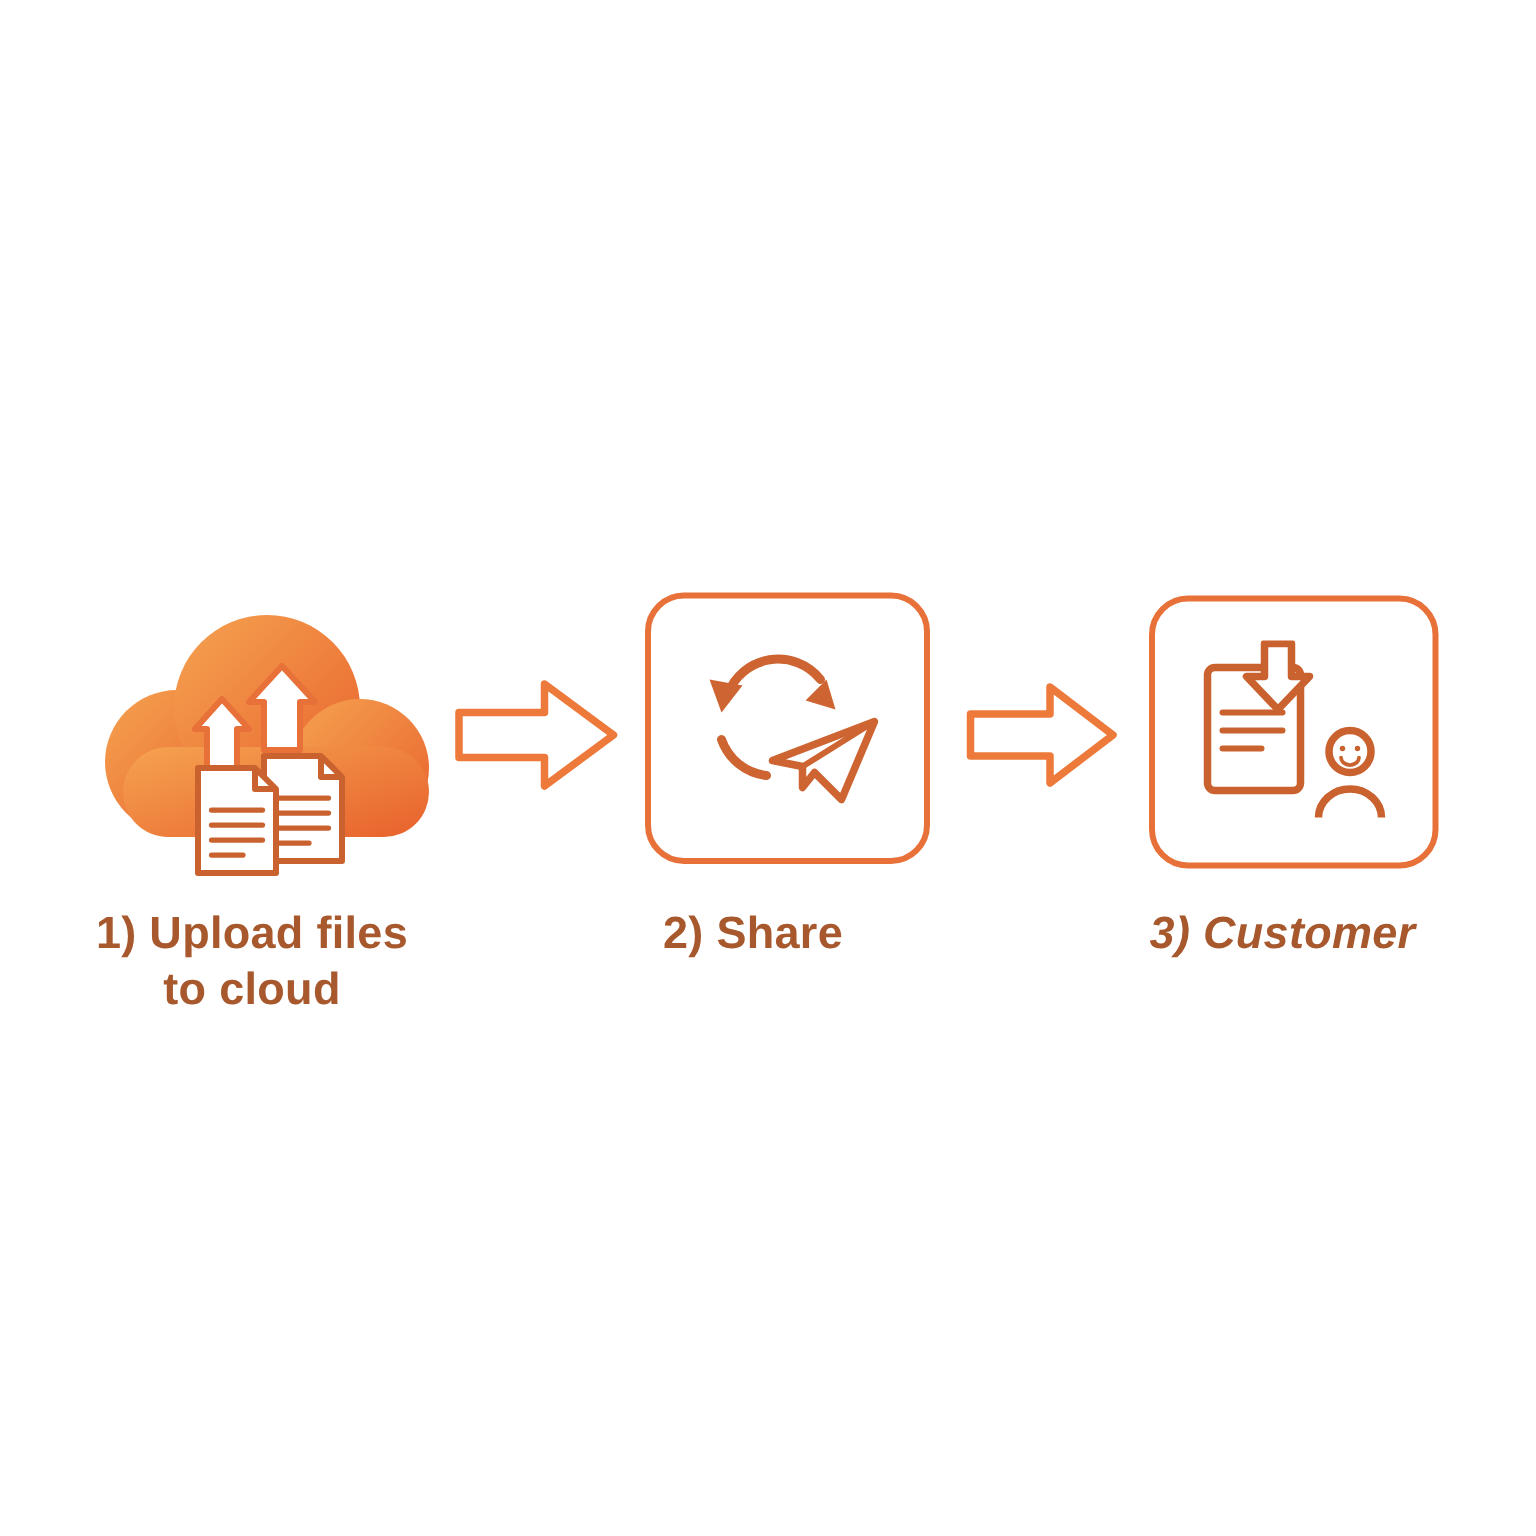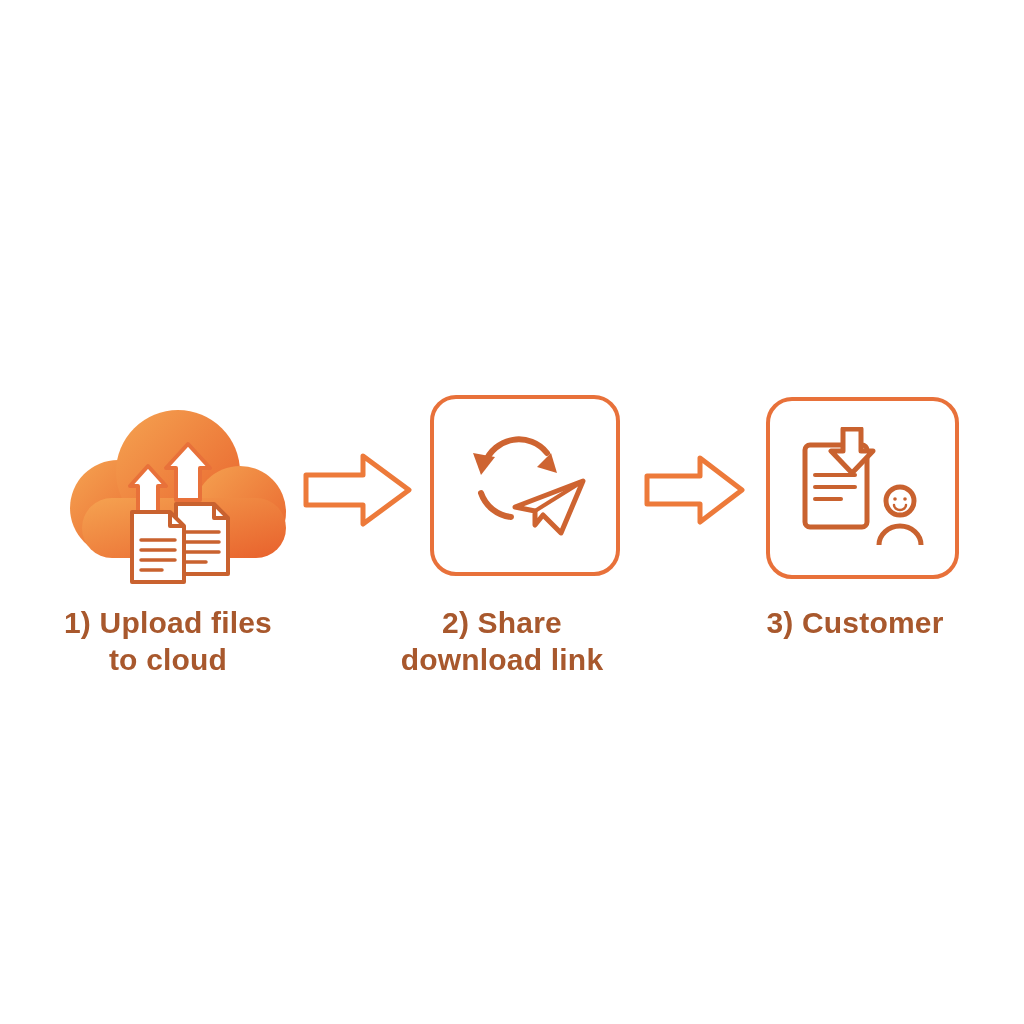--- a/index.html
+++ b/index.html
@@ -26,21 +26,21 @@
     width:340px;
     text-align:center;
     color:#A8582D;
     font-weight:bold;
     font-size:30px;
     line-height:37px;
     letter-spacing:0.2px;
   }
   .lbl-1{left:-2px;top:604px;}
   .lbl-2{left:332px;top:604px;}
-  .lbl-3{left:685px;top:604px;}
+  .lbl-3{left:685px;top:604px;font-style:italic;}
   .box-2{left:430px;top:395px;width:190px;height:181px;}
   .box-3{left:766px;top:397px;width:193px;height:182px;}
   .cloud-wrap{left:56px;top:396px;width:242px;height:192px;}
   .conn-1{left:303px;top:451px;width:110px;height:78px;}
   .conn-2{left:644px;top:453px;width:102px;height:74px;}
 </style>
 </head>
 <body>
 
 <div class="canvas">
@@ -145,19 +145,18 @@
       </g>
     </svg>
   </div>
 
   <div class="step-label lbl-1">
     <div>1) Upload files</div>
     <div>to cloud</div>
   </div>
   <div class="step-label lbl-2">
     <div>2) Share</div>
-    <div>download link</div>
   </div>
   <div class="step-label lbl-3">
     <div>3) Customer</div>
   </div>
 
 </div>
 
 </body></html>

